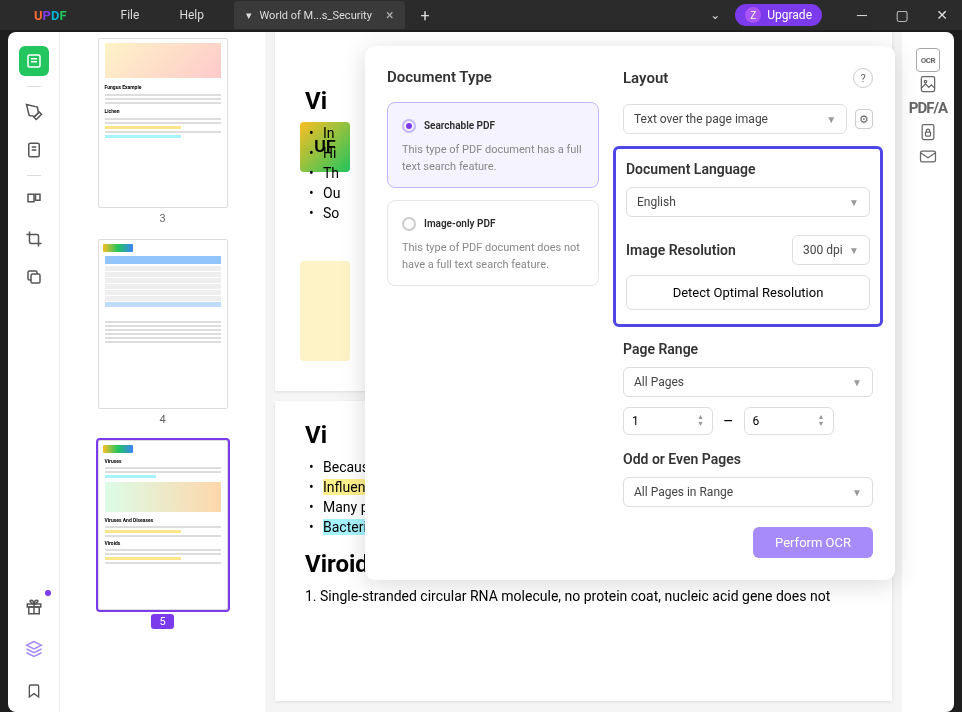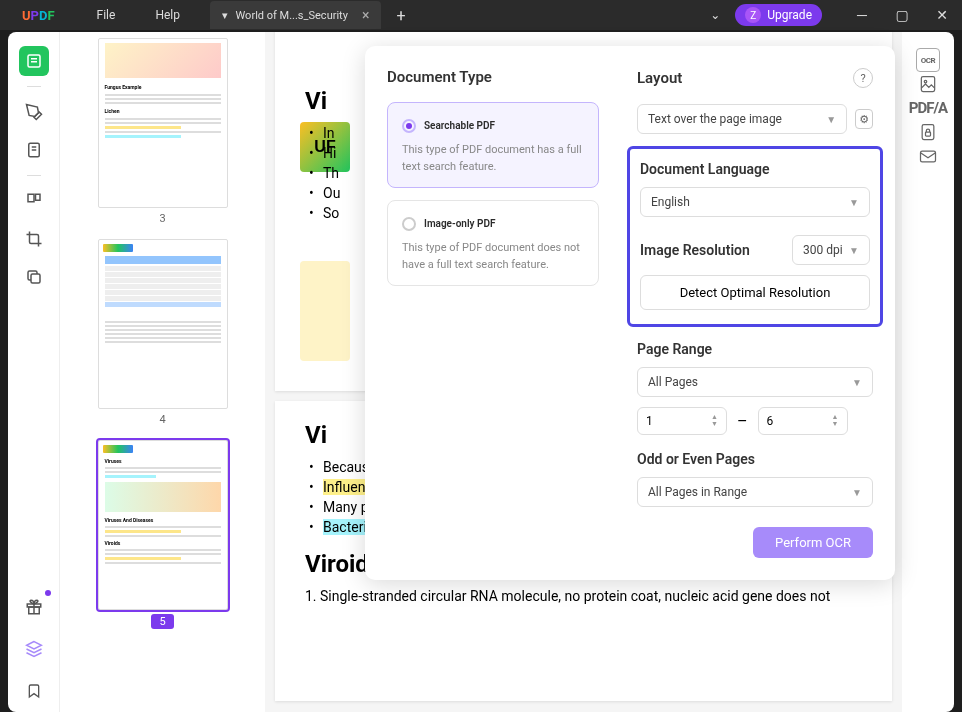--- a/index.html
+++ b/index.html
@@ -1,20 +1,20 @@
 <!DOCTYPE html>
 <html><head>
 <meta charset="utf-8">
 <style>
 * { box-sizing: border-box; margin: 0; padding: 0; font-family: -apple-system, BlinkMacSystemFont, "Segoe UI", Roboto, sans-serif; }
 body { width: 962px; height: 712px; background: #1e1e1e; overflow: hidden; position: relative; }
 
 
 .top-bar { height: 30px; background: #2b2b2b; display: flex; align-items: center; color: #ddd; font-size: 12px; }
-.logo { padding: 0 22px; font-weight: bold; font-size: 13px; }
+.logo { padding: 0 34px; font-weight: bold; font-size: 13px; }
 .logo .u { color: #ff6b35; }
 .logo .p { color: #7c3aed; }
 .logo .d { color: #06b6d4; }
 .logo .f { color: #22c55e; }
 .menu-item { padding: 0 20px; cursor: pointer; }
 .tab { background: #3a3a3a; padding: 6px 12px; display: flex; align-items: center; gap: 8px; font-size: 11px; border-radius: 4px 4px 0 0; margin-left: 10px;}
 .tab-close { margin-left: 6px; font-size: 14px; cursor: pointer; opacity: 0.7;}
 .tab-plus { margin-left: 15px; font-size: 16px; cursor: pointer; }
 .window-controls { margin-left: auto; display: flex; align-items: center; gap: 0; }
 .upgrade-pill { background: #7c3aed; padding: 3px 10px; border-radius: 12px; display: flex; align-items: center; gap: 6px; margin-right: 20px; font-size: 12px; color: white;}
@@ -53,21 +53,21 @@
 .hl-yellow { background: #fef08a; }
 .hl-cyan { background: #a5f3fc; }
 .annotation-text { color: #dc2626; font-family: 'Comic Sans MS', cursive; font-size: 15px; }
 
 
 .right-toolbar { width: 52px; display: flex; flex-direction: column; align-items: center; padding-top: 16px; }
 .rtool { width: 24px; height: 24px; display: flex; align-items: center; justify-content: center; color: #666; cursor: pointer; font-size: 16px;}
 .rtool.ocr { border: 1px solid #aaa; border-radius: 4px; font-size: 8px; font-weight: bold; padding: 3px 2px; letter-spacing: -0.5px;}
 
 
-.ocr-panel { position: absolute; top: 46px; left: 365px; width: 530px; background: #fff; border-radius: 10px; box-shadow: 0 4px 24px rgba(0,0,0,0.15); padding: 22px; display: flex; gap: 38px; z-index: 100; }
+.ocr-panel { position: absolute; top: 46px; left: 365px; width: 530px; background: #fff; border-radius: 10px; box-shadow: 0 4px 24px rgba(0,0,0,0.15); padding: 22px; display: flex; gap: 24px; z-index: 100; }
 .ocr-left { width: 212px; }
 .ocr-right { flex: 1; }
 .ocr-h { font-size: 15px; font-weight: 600; color: #333; margin-bottom: 16px; }
 .type-option { border: 1px solid #e5e5e5; border-radius: 8px; padding: 12px 14px; margin-bottom: 12px; cursor: pointer; }
 .type-option.selected { border-color: #c4b5fd; background: #f5f3ff; }
 .type-option .radio { display: inline-block; width: 14px; height: 14px; border: 2px solid #c4b5fd; border-radius: 50%; margin-right: 8px; vertical-align: middle; position: relative;}
 .type-option.selected .radio::after { content: ''; position: absolute; top: 2px; left: 2px; width: 6px; height: 6px; background: #7c3aed; border-radius: 50%; }
 .type-option:not(.selected) .radio { border-color: #ccc; }
 .type-title { font-size: 10px; font-weight: 600; color: #2b2b2b; vertical-align: middle;}
 .type-desc { font-size: 11px; color: #888; margin-top: 8px; line-height: 1.5; }

